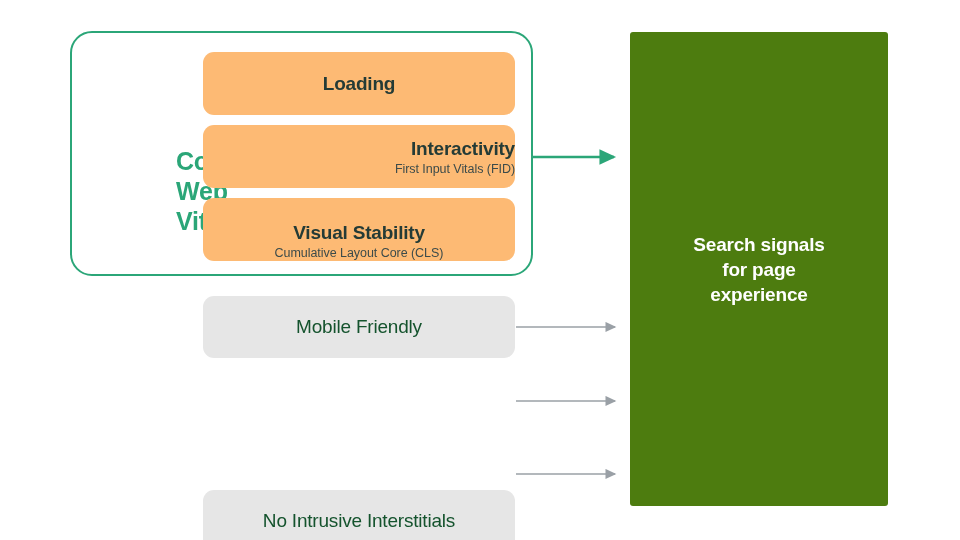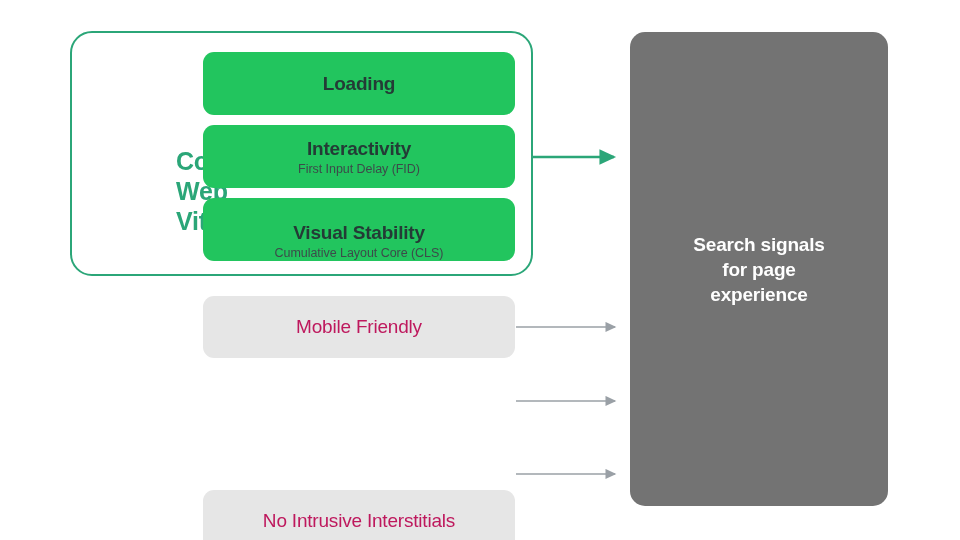--- a/index.html
+++ b/index.html
@@ -45,30 +45,30 @@
     text-align: left;
   }
   .cwv-label span { display: block; }
 
   
   .vital-card {
     position: absolute;
     left: 203px;
     width: 312px;
     height: 63px;
-    background: #22c55e;
+    background: #fdba74;
     border-radius: 11px;
     box-sizing: border-box;
     display: flex;
     flex-direction: column;
     align-items: center;
     justify-content: center;
   }
   .vital-card.v1 { top: 52px; }
-  .vital-card.v2 { top: 125px; }
+  .vital-card.v2 { top: 125px; align-items: flex-end; }
   .vital-card.v3 { top: 198px; justify-content: flex-end; }
   .vital-title {
     color: #243B36;
     font-size: 19px;
     font-weight: bold;
     letter-spacing: -0.2px;
     line-height: 23px;
   }
   .vital-sub {
     color: #3C4B4A;
@@ -88,35 +88,35 @@
     background: #E6E6E6;
     border-radius: 11px;
     display: flex;
     align-items: center;
     justify-content: center;
   }
   .gray-card.g1 { top: 296px; }
   .gray-card.g2 { top: 369px; }
   .gray-card.g3 { top: 462px; margin-top: 28px; }
   .gray-label {
-    color: #be185d;
+    color: #14532d;
     font-size: 19px;
     font-weight: normal;
     letter-spacing: -0.2px;
   }
 
   
   .blue-panel {
     position: absolute;
     left: 630px;
     top: 32px;
     width: 258px;
     height: 474px;
-    background: #737373;
-    border-radius: 15px;
+    background: #4d7c0f;
+    border-radius: 3px;
     display: flex;
     align-items: center;
     justify-content: center;
   }
   .blue-text {
     color: #ffffff;
     font-size: 19px;
     font-weight: bold;
     line-height: 25px;
     text-align: center;
@@ -146,21 +146,21 @@
       <span>Vitals</span>
     </div>
   </div>
 
   <div class="vital-card v1">
     <div class="vital-title">Loading</div>
   </div>
 
   <div class="vital-card v2">
     <div class="vital-title">Interactivity</div>
-    <div class="vital-sub">First Input Delay (FID)</div>
+    <div class="vital-sub">First Input Vitals (FID)</div>
   </div>
 
   <div class="vital-card v3">
     <div class="vital-title">Visual Stability</div>
     <div class="vital-sub">Cumulative Layout Core (CLS)</div>
   </div>
 
   <div class="gray-card g1">
     <div class="gray-label">Mobile Friendly</div>
   </div>

